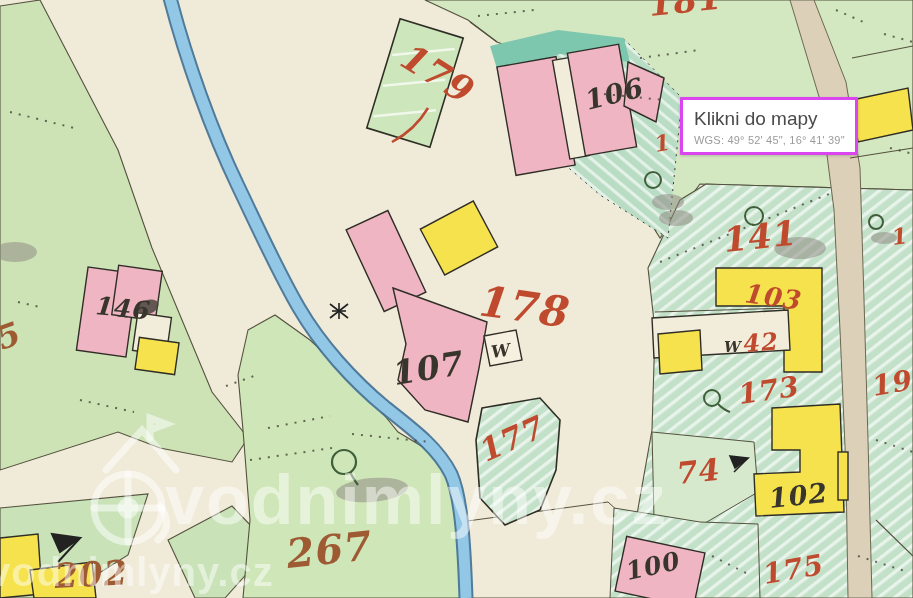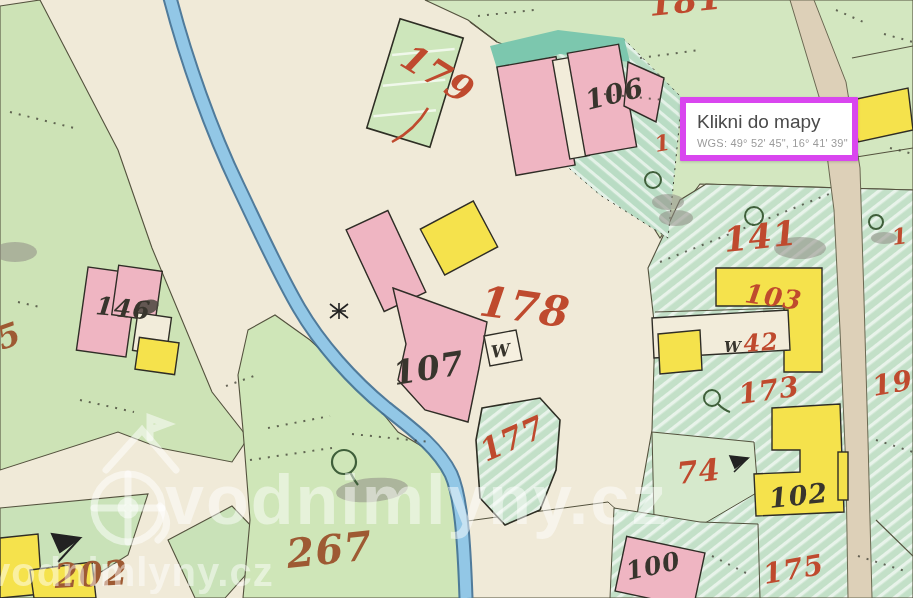--- a/index.html
+++ b/index.html
@@ -13,21 +13,21 @@
     font-family:"DejaVu Serif",serif;
     font-style:italic;font-weight:bold;letter-spacing:1px;
     paint-order:stroke;
   }
   .wm-text{
     font-family:"Liberation Sans",sans-serif;font-weight:bold;
     fill:rgba(255,255,255,0.48);
   }
   .tooltip{
     position:absolute;left:680px;top:97px;width:178px;box-sizing:border-box;
-    background:#ffffff;border:6px solid #d946ef;border-radius:1px;
+    background:#ffffff;border:3px solid #d946ef;border-radius:1px;
     box-shadow:0 1px 3px rgba(0,0,0,0.18);
     padding:7px 11px 6px 11px;
   }
   .tooltip-title{
     font-size:19px;color:#4a4a4a;line-height:1.25;font-weight:400;
     white-space:nowrap;
   }
   .tooltip-coords{
     margin-top:3px;font-size:11px;color:#9b9b9b;white-space:nowrap;
     letter-spacing:0.2px;

